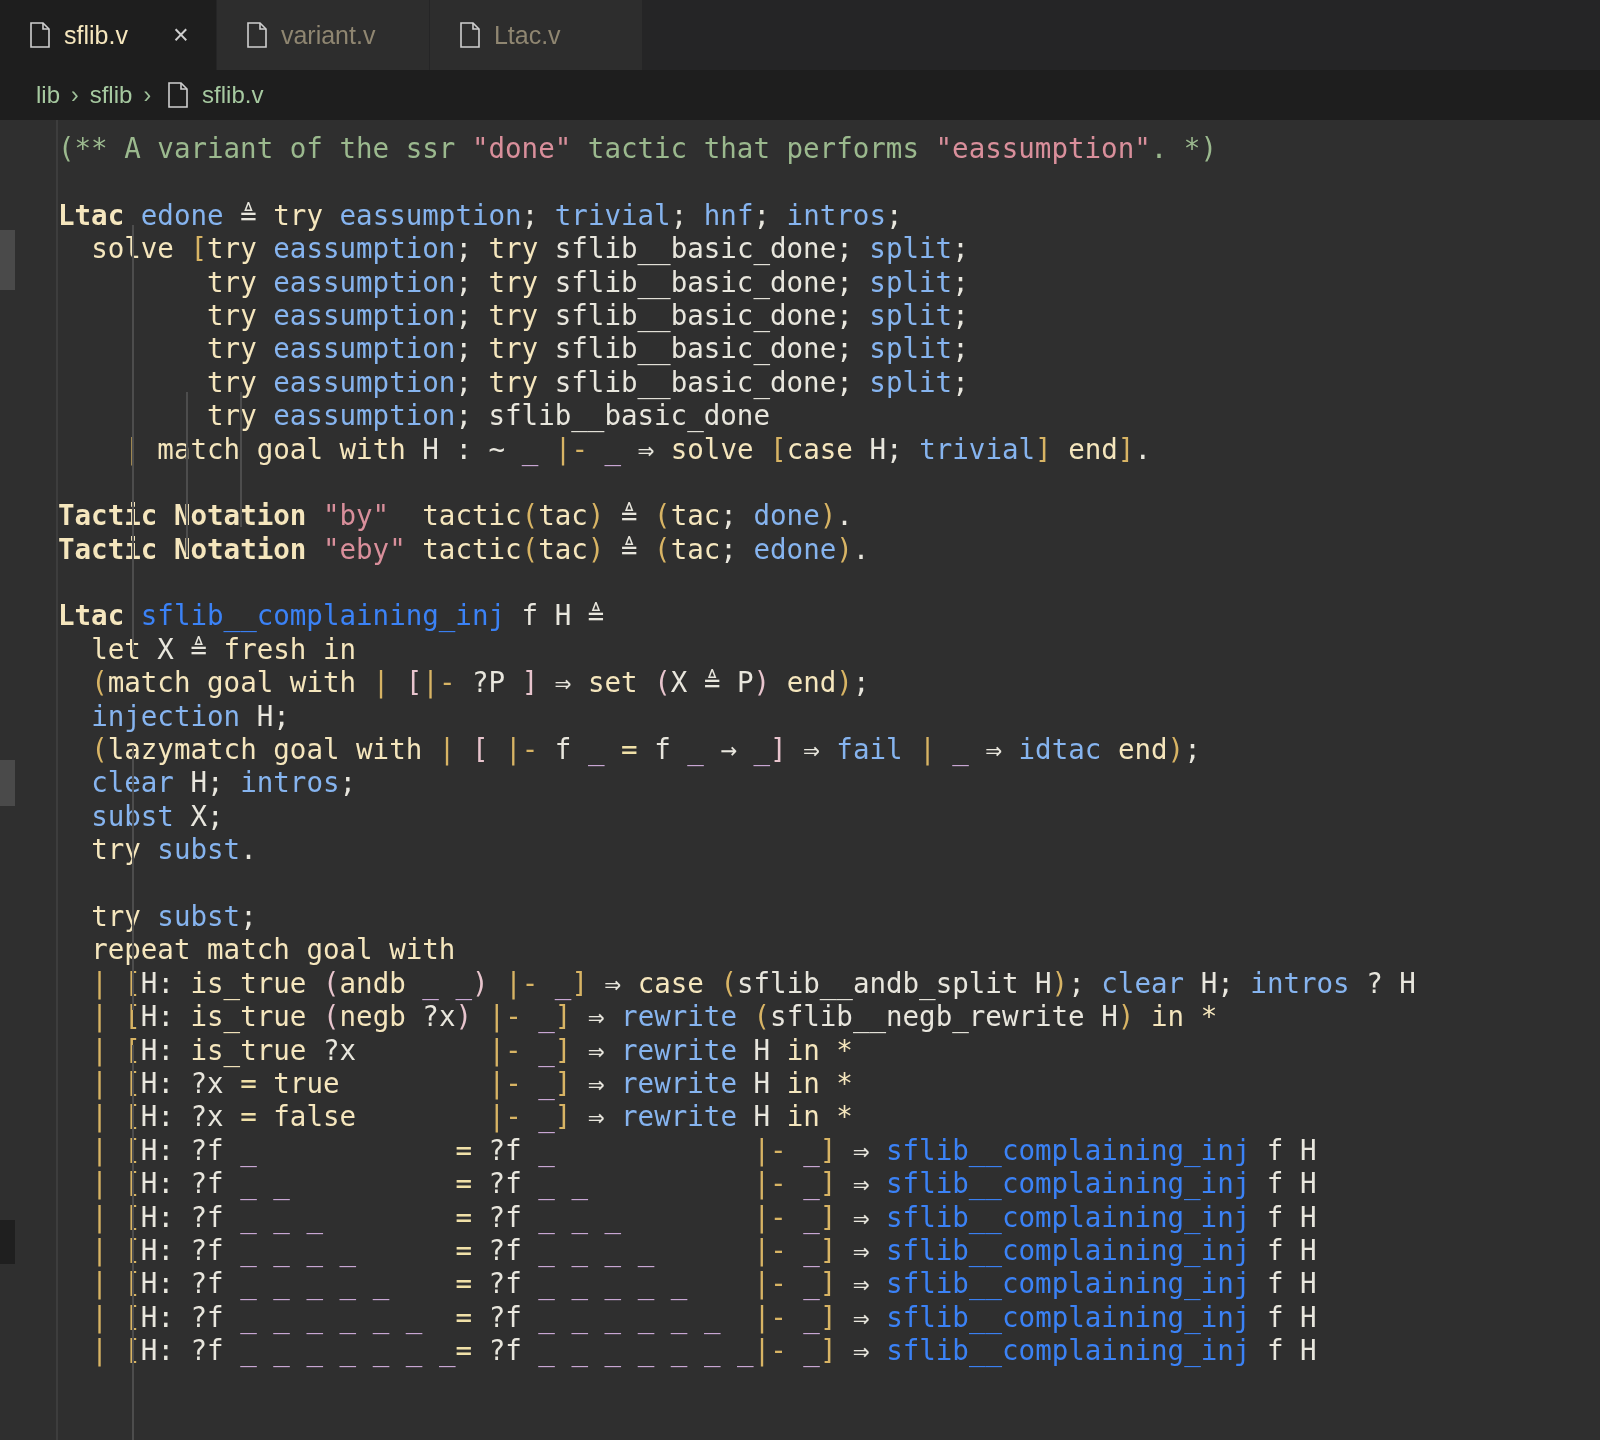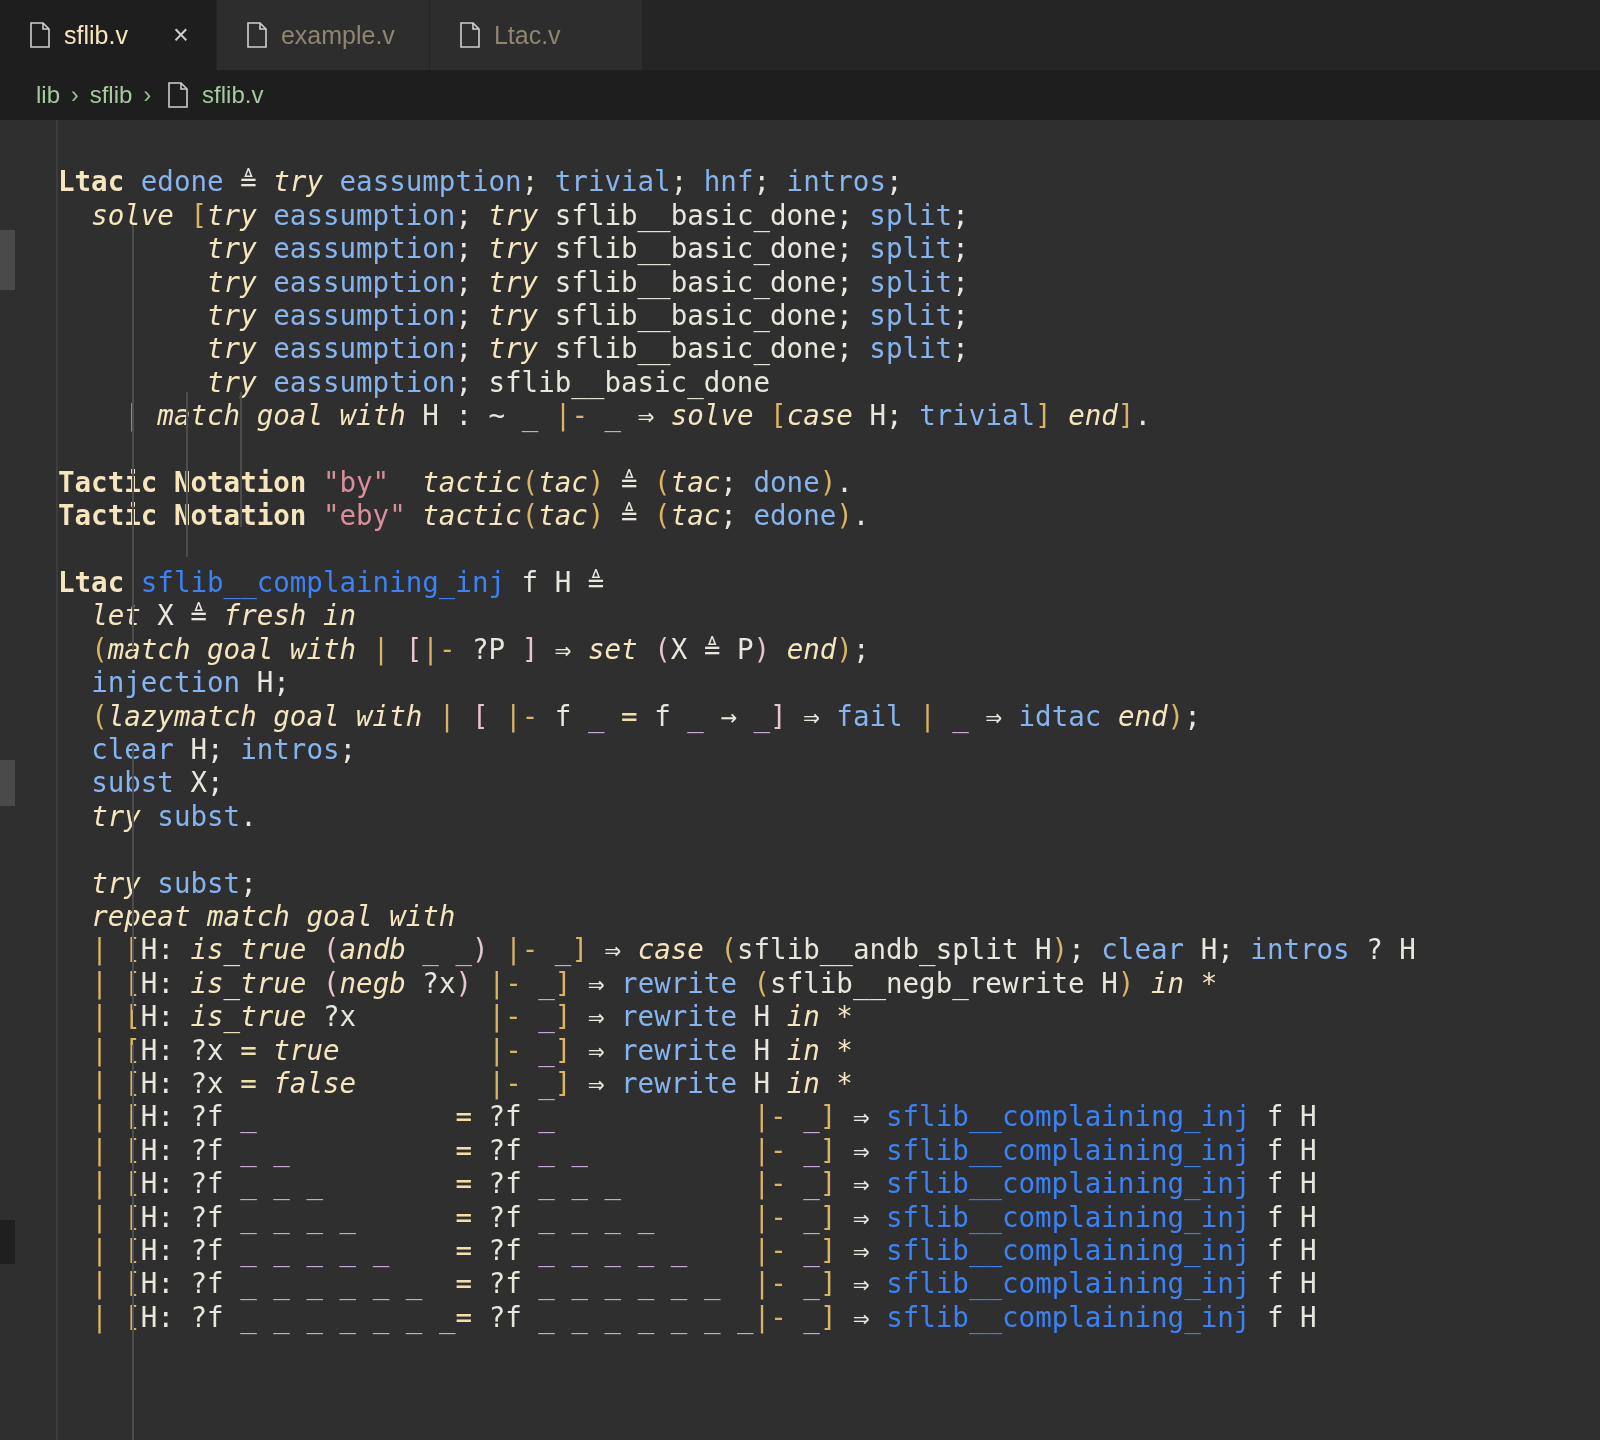--- a/index.html
+++ b/index.html
@@ -119,21 +119,21 @@
     background: #4d4d4d;
   }
 
   
   .c-cmt    { color: #9bb98e; }          
   .c-cmtstr { color: #d98f9b; }          
   .c-kw     { color: #f5e6bd; font-weight: bold; } 
   .c-def    { color: #3b82f6; margin-top: 44px; }          
   .c-tac    { color: #86b4ef; margin-top: 20px; }          
   .c-plain  { color: #e8e6dd; }          
-  .c-cream  { color: #f5e6bd; font-style: italic; }          
+  .c-cream  { color: #f5e6bd; }          
   .c-gold   { color: #d8b464; }          
   .c-pink   { color: #e8c4cd; }          
   .c-us     { color: #cdaad8; }          
   .c-str    { color: #d98f9b; }          
   .c-arrow  { color: #e8e6dd; }
   .c-eq     { color: #f0e0a8; }
   .c-star   { color: #f5e6bd; }
 </style>
 </head>
 <body>
@@ -151,21 +151,21 @@
     <span class="tab-close">×</span>
   </div>
 
   <div class="tab">
     <span class="fileglyph">
       <svg width="20" height="26" viewBox="0 0 20 26">
           <path d="M1 1 h12 l6 6 v18 h-18 z" fill="none" stroke="#cfcfcf" stroke-width="1.6"></path>
           <path d="M13 1 v6 h6" fill="none" stroke="#cfcfcf" stroke-width="1.6"></path>
         </svg>
     </span>
-    <span class="tab-label">example.v</span>
+    <span class="tab-label">variant.v</span>
   </div>
 
   <div class="tab">
     <span class="fileglyph">
       <svg width="20" height="26" viewBox="0 0 20 26">
           <path d="M1 1 h12 l6 6 v18 h-18 z" fill="none" stroke="#cfcfcf" stroke-width="1.6"></path>
           <path d="M13 1 v6 h6" fill="none" stroke="#cfcfcf" stroke-width="1.6"></path>
         </svg>
     </span>
     <span class="tab-label">Ltac.v</span>
@@ -198,20 +198,21 @@
     <div class="gutter-edge"></div>
   </div>
 
   <div class="code" id="code-area">
 
     <div class="guide" style="left:74px; top:105px; height:425px;"></div>
     <div class="guide" style="left:74px; top:625px; height:265px;"></div>
     <div class="guide" style="left:74px; top:925px; height:420px;"></div>
     <div class="guide" style="left:128px; top:272px; height:165px;"></div>
     <div class="guide" style="left:182px; top:272px; height:135px;"></div>
+  <div class="line"><span class="c-cmt">(** A variant of the ssr </span><span class="c-cmtstr">"done"</span><span class="c-cmt"> tactic that performs </span><span class="c-cmtstr">"eassumption"</span><span class="c-cmt">. *)</span></div>
       <div class="line">&nbsp;</div>
       <div class="line"><span class="c-kw">Ltac</span> <span class="c-tac">edone</span> <span class="c-plain">≜</span> <span class="c-cream">try</span> <span class="c-tac">eassumption</span><span class="c-plain">;</span> <span class="c-tac">trivial</span><span class="c-plain">;</span> <span class="c-tac">hnf</span><span class="c-plain">;</span> <span class="c-tac">intros</span><span class="c-plain">;</span></div>
       <div class="line">  <span class="c-cream">solve</span> <span class="c-gold">[</span><span class="c-cream">try</span> <span class="c-tac">eassumption</span><span class="c-plain">;</span> <span class="c-cream">try</span> <span class="c-plain">sflib__basic_done</span><span class="c-plain">;</span> <span class="c-tac">split</span><span class="c-plain">;</span></div>
       <div class="line">         <span class="c-cream">try</span> <span class="c-tac">eassumption</span><span class="c-plain">;</span> <span class="c-cream">try</span> <span class="c-plain">sflib__basic_done</span><span class="c-plain">;</span> <span class="c-tac">split</span><span class="c-plain">;</span></div>
       <div class="line">         <span class="c-cream">try</span> <span class="c-tac">eassumption</span><span class="c-plain">;</span> <span class="c-cream">try</span> <span class="c-plain">sflib__basic_done</span><span class="c-plain">;</span> <span class="c-tac">split</span><span class="c-plain">;</span></div>
       <div class="line">         <span class="c-cream">try</span> <span class="c-tac">eassumption</span><span class="c-plain">;</span> <span class="c-cream">try</span> <span class="c-plain">sflib__basic_done</span><span class="c-plain">;</span> <span class="c-tac">split</span><span class="c-plain">;</span></div>
       <div class="line">         <span class="c-cream">try</span> <span class="c-tac">eassumption</span><span class="c-plain">;</span> <span class="c-cream">try</span> <span class="c-plain">sflib__basic_done</span><span class="c-plain">;</span> <span class="c-tac">split</span><span class="c-plain">;</span></div>
       <div class="line">         <span class="c-cream">try</span> <span class="c-tac">eassumption</span><span class="c-plain">;</span> <span class="c-plain">sflib__basic_done</span></div>
       <div class="line">    <span class="c-gold">|</span> <span class="c-cream">match</span> <span class="c-cream">goal</span> <span class="c-cream">with</span> <span class="c-plain">H</span> <span class="c-plain">:</span> <span class="c-plain">~</span> <span class="c-us">_</span> <span class="c-gold">|</span><span class="c-gold">-</span> <span class="c-us">_</span> <span class="c-arrow">⇒</span> <span class="c-cream">solve</span> <span class="c-gold">[</span><span class="c-cream">case</span> <span class="c-plain">H</span><span class="c-plain">;</span> <span class="c-tac">trivial</span><span class="c-gold">]</span> <span class="c-cream">end</span><span class="c-gold">]</span><span class="c-plain">.</span></div>
       <div class="line">&nbsp;</div>

